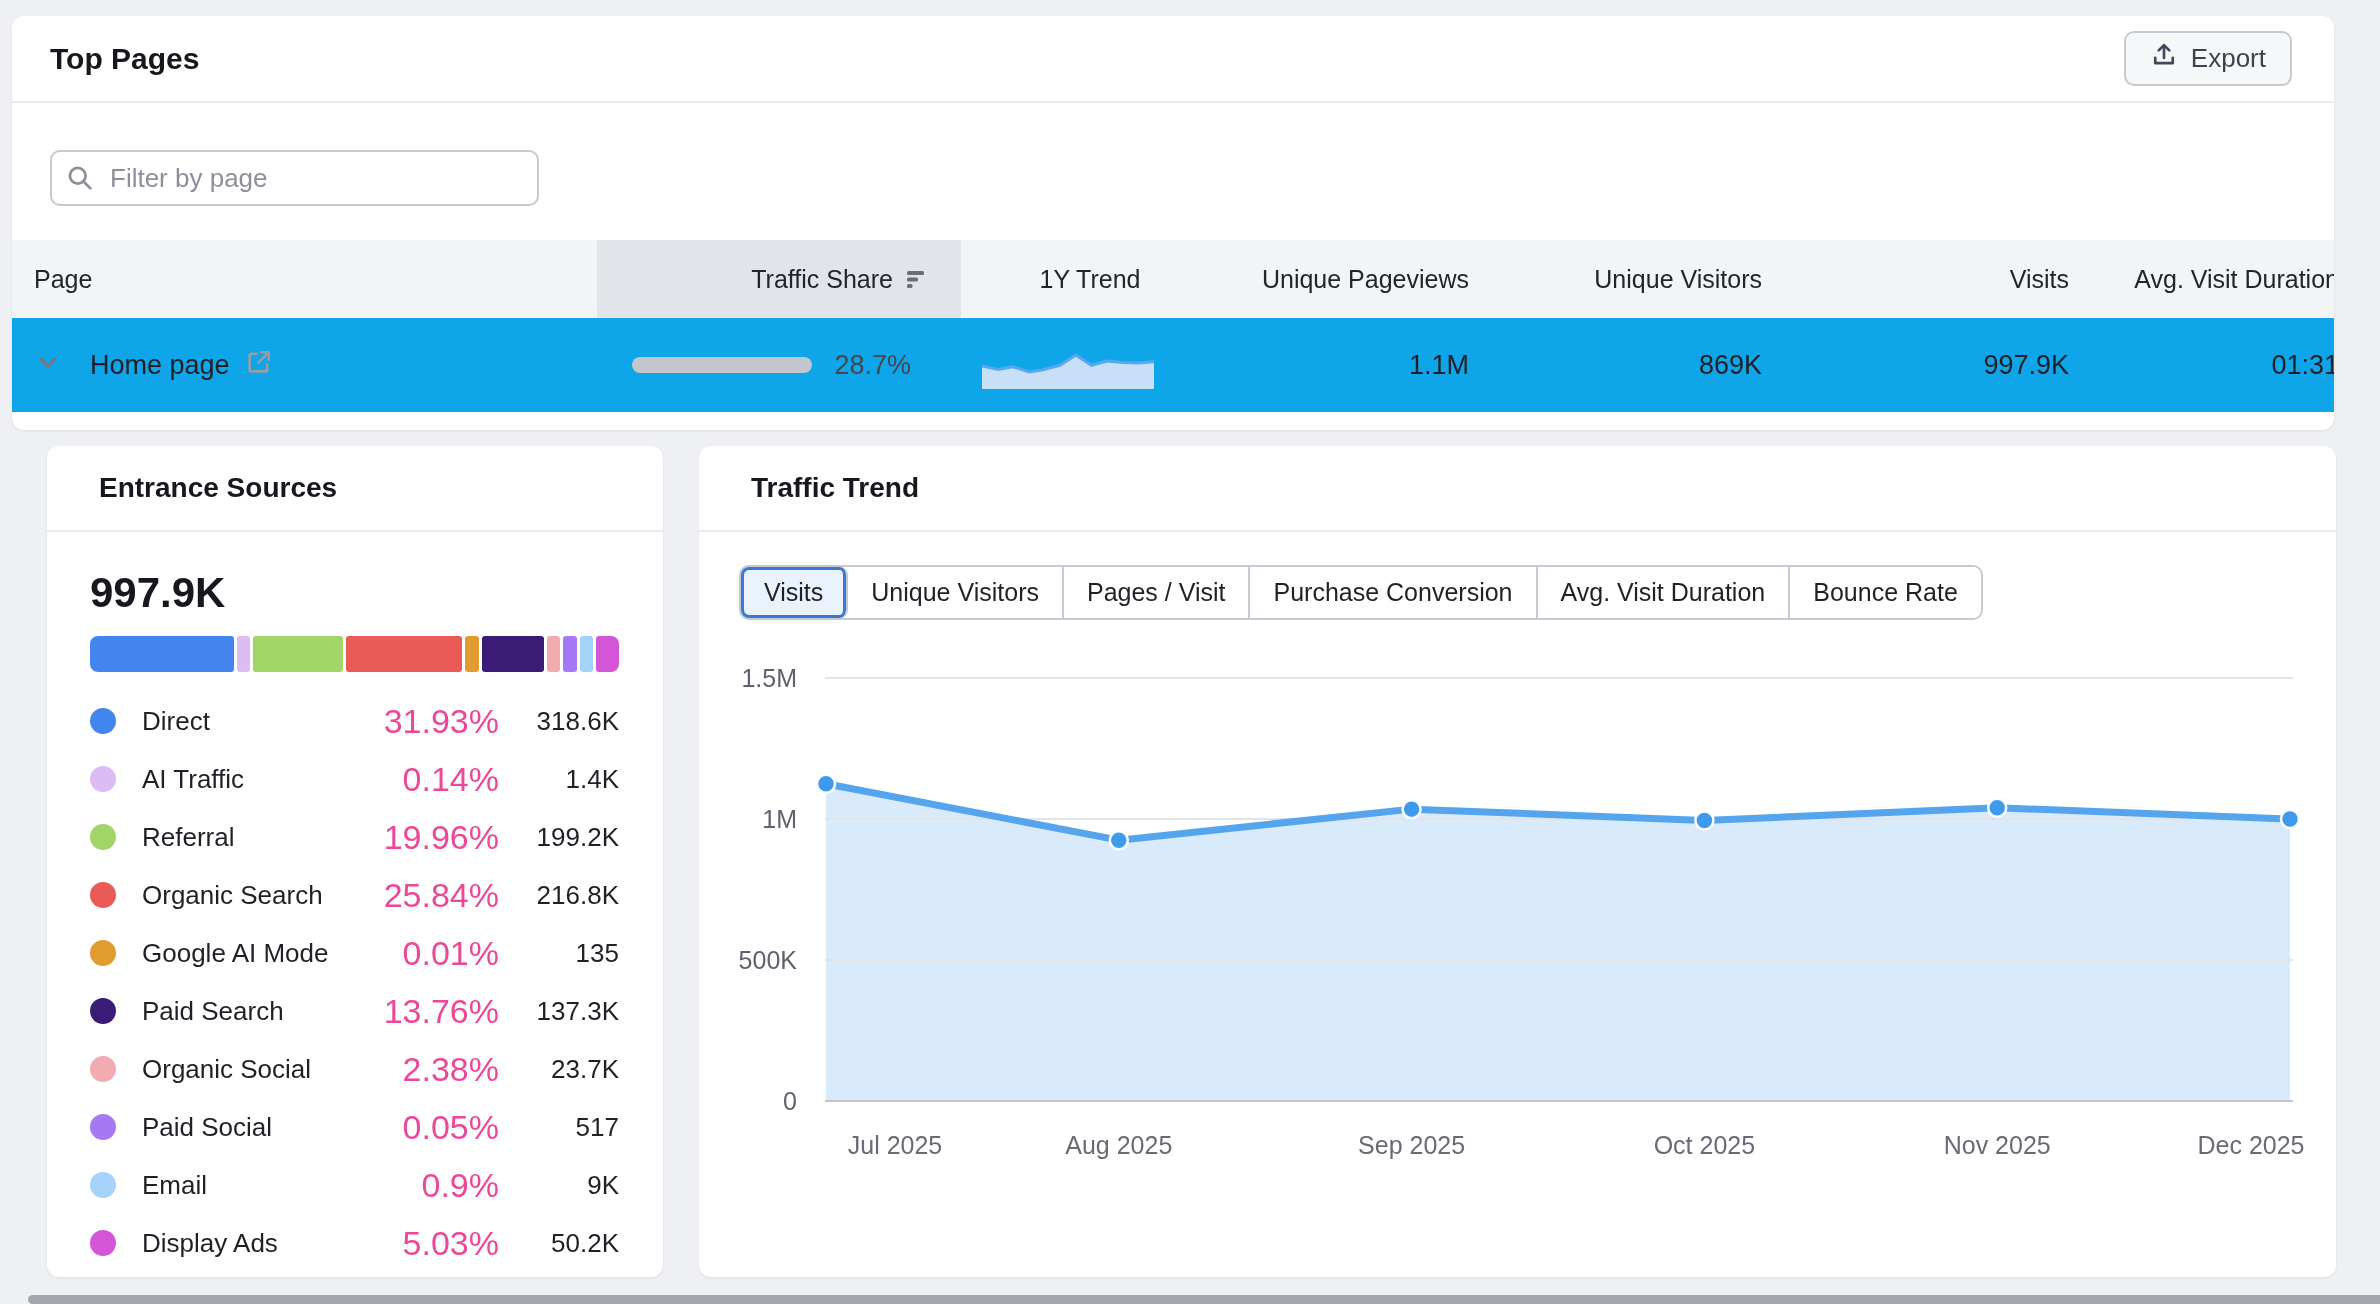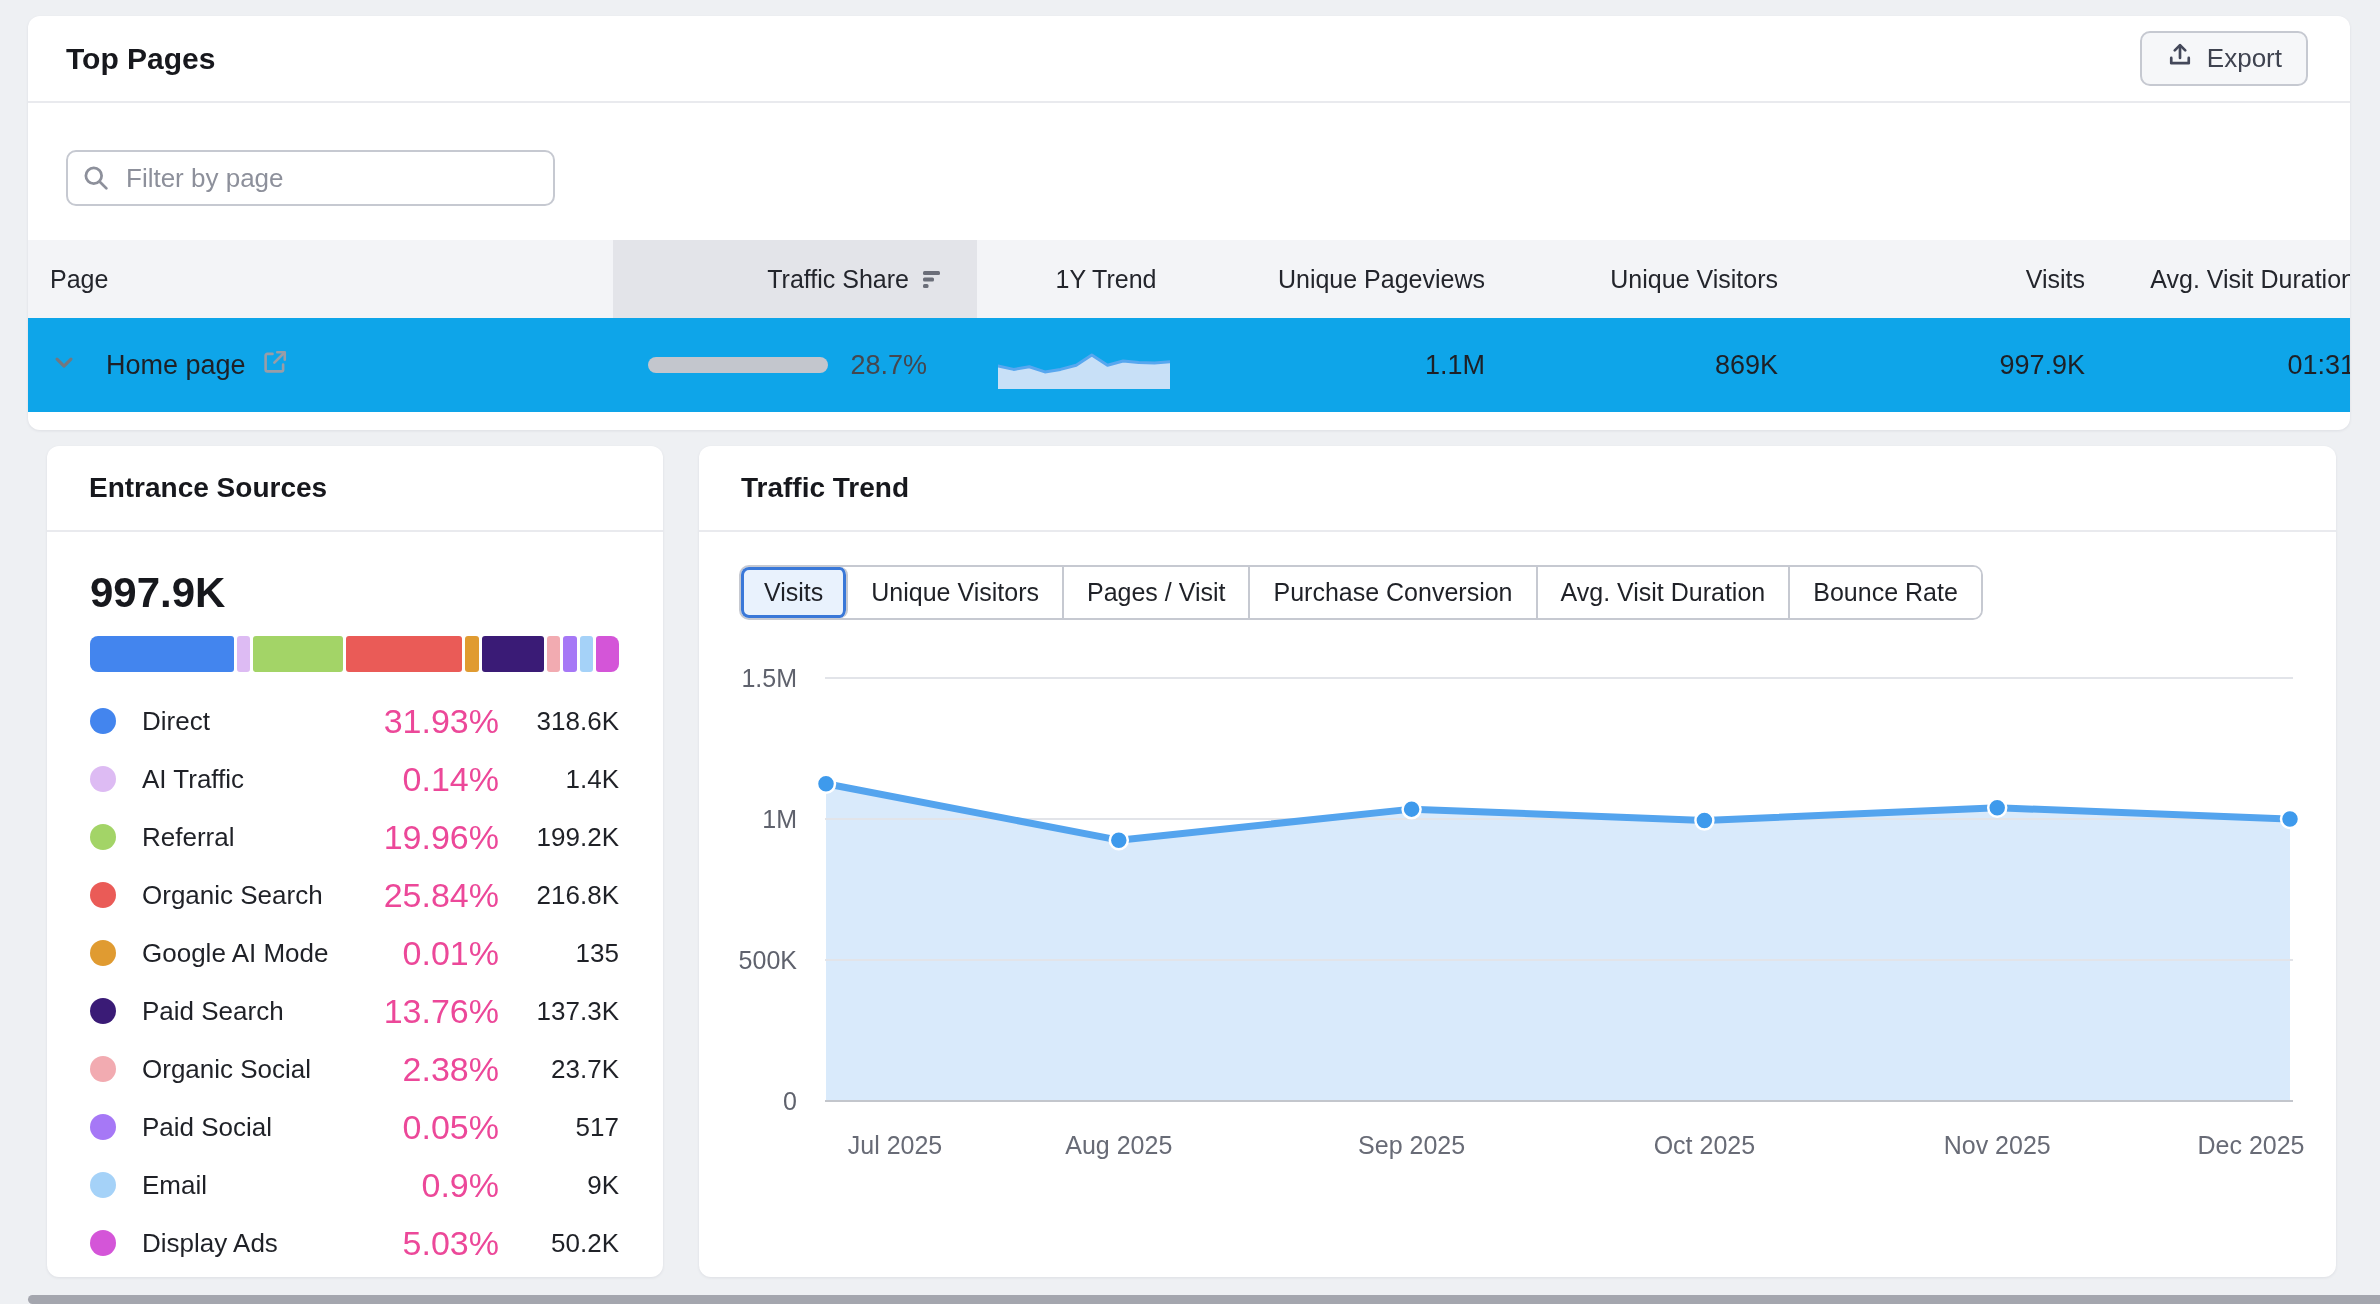--- a/index.html
+++ b/index.html
@@ -3,21 +3,21 @@
 <meta charset="utf-8">
 <style>
   html,body{margin:0;padding:0;}
   body{
     width:2380px;height:1304px;position:relative;overflow:hidden;
     background:#eef0f3;color:#1e2026;
     font-family:"Liberation Sans", sans-serif;
   }
   .card{position:absolute;background:#ffffff;border-radius:12px;box-shadow:0 1px 3px rgba(25,30,45,.08);}
   
-  .top-card{left:28px;top:16px;width:2322px;height:414px;overflow:hidden;}
+  .top-card{left:12px;top:16px;width:2322px;height:414px;overflow:hidden;}
   .card-titlebar{display:flex;align-items:center;justify-content:space-between;height:85px;
     padding:0 42px 0 38px;border-bottom:2px solid #e9eaee;}
   .page-title{font-size:30px;font-weight:700;color:#17181d;margin:0;}
   .export-btn{display:flex;align-items:center;gap:13px;height:55px;padding:0 24px;
     border:2px solid #c6c9d1;border-radius:10px;background:#f6f7f9;font-size:26px;color:#3f4350;
     font-family:inherit;cursor:pointer;}
   .filter-wrap{padding:47px 0 34px 38px;}
   .search-box{position:relative;width:489px;height:56px;}
   .search-box input{width:100%;height:100%;box-sizing:border-box;border:2px solid #c6c9d1;border-radius:10px;
     padding:0 18px 0 58px;font-size:26px;color:#1e2026;font-family:inherit;background:#fff;outline:none;}
@@ -41,21 +41,21 @@
   .page-name{margin:0 14px 0 28px;}
   .td.c1{padding-right:50px;gap:22px;}
   .share-bar{width:180px;height:16px;border-radius:8px;background:#c3c6cd;overflow:hidden;}
   .share-fill{height:100%;background:#4aa0eb;border-radius:8px;}
   .share-pct{color:#44474f;}
   .spark{margin-left:-44px;}
   
   .es-card{left:47px;top:446px;width:616px;height:831px;overflow:hidden;}
   .tt-card{left:699px;top:446px;width:1637px;height:831px;overflow:hidden;}
   .sub-titlebar{display:flex;align-items:center;height:84px;padding:0 40px;border-bottom:2px solid #e9eaee;}
-  .sub-title{font-size:28px;font-weight:700;color:#17181d;margin:2px;}
+  .sub-title{font-size:28px;font-weight:700;color:#17181d;margin:12px;}
   .es-body{padding:0 44px 0 43px;}
   .es-total{margin-top:36px;font-size:42px;font-weight:700;color:#17181d;line-height:50px;}
   .es-bar{display:flex;gap:3px;margin-top:18px;height:36px;border-radius:8px;overflow:hidden;}
   .seg{height:100%;border-radius:3px;}
   .es-legend{margin-top:20px;}
   .legend-row{display:flex;align-items:center;height:58px;}
   .dot{width:26px;height:26px;border-radius:50%;margin-right:26px;flex:none;}
   .legend-label{flex:1;font-size:26px;color:#1f2127;white-space:nowrap;}
   .legend-pct{width:150px;text-align:right;font-size:34px;color:#ec4899;}
   .legend-val{width:120px;text-align:right;font-size:26px;color:#1f2127;}

